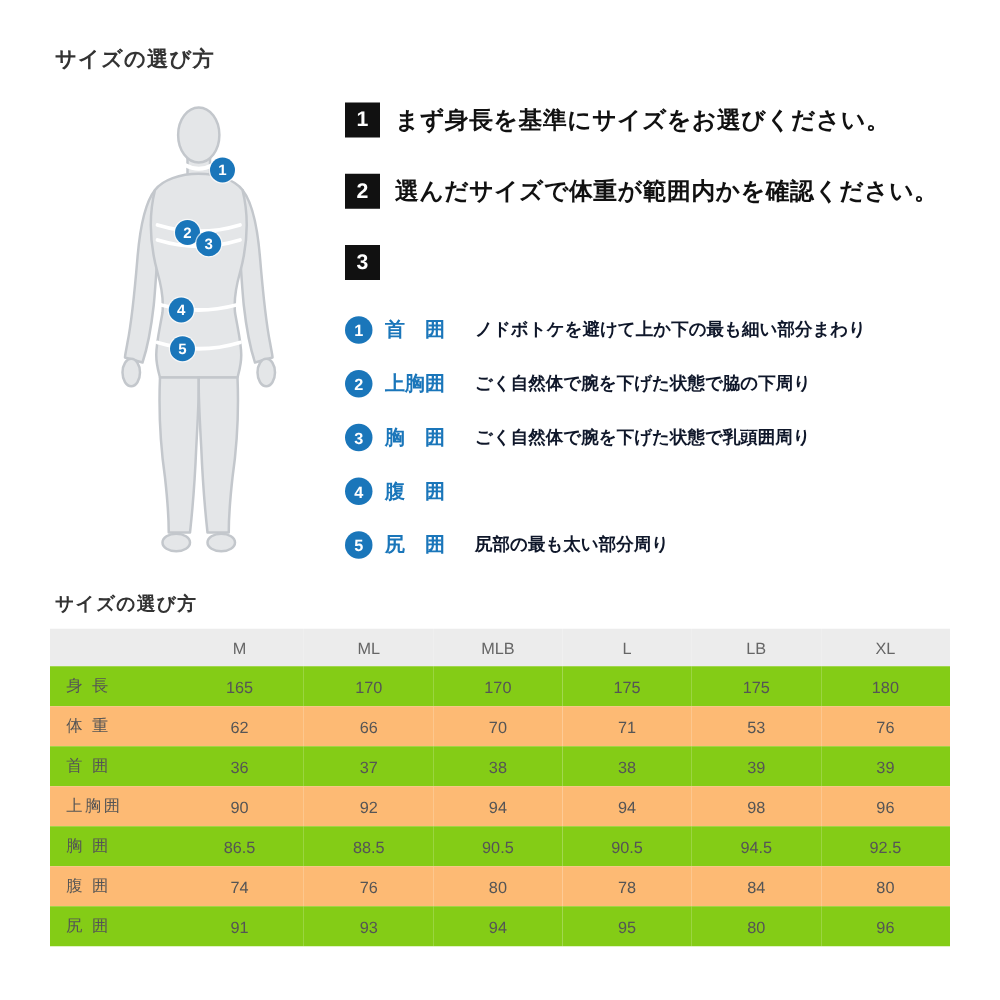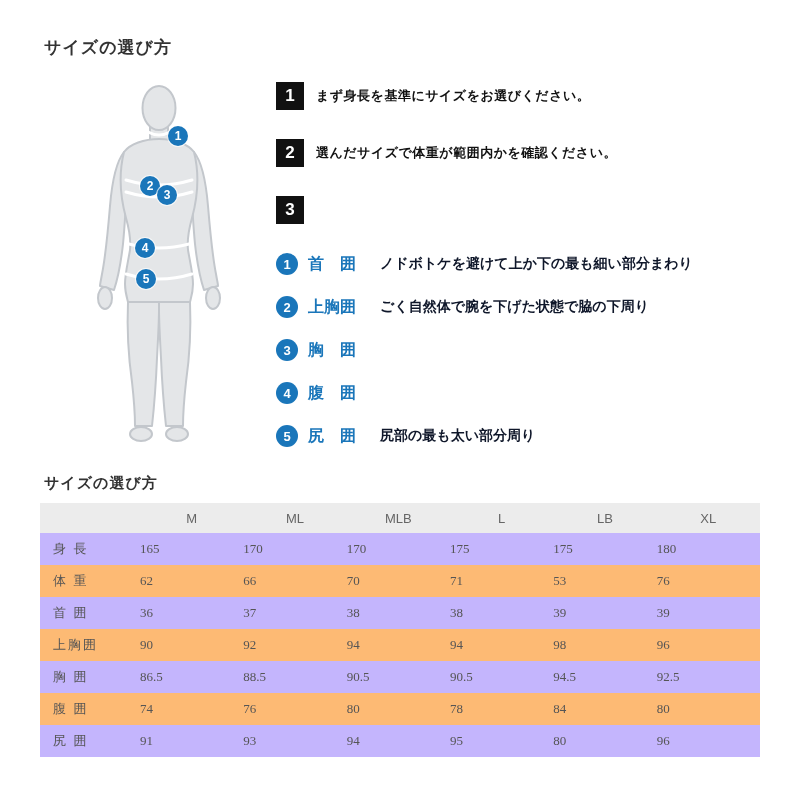--- a/index.html
+++ b/index.html
@@ -23,21 +23,21 @@
   }
 
   
   .instructions { position:absolute; left:276px; top:82px; width:512px; }
   .step-row { display:flex; align-items:center; margin-bottom:29px; }
   .step-num {
     flex:0 0 28px; width:28px; height:28px; background:#111;
     color:#fff; font-size:17px; font-weight:bold;
     display:flex; align-items:center; justify-content:center; margin-right:12px;
   }
-  .step-text { font-size:13px; font-weight:bold; color:#111; letter-spacing:0.5px; white-space:nowrap; }
+  .step-text { font-size:19px; font-weight:bold; color:#111; letter-spacing:0.5px; white-space:nowrap; }
 
   .measure-list { margin-top:21px; }
   .measure-row { display:flex; align-items:center; margin-bottom:21px; }
   .measure-num {
     flex:0 0 22px; width:22px; height:22px; border-radius:50%;
     background:var(--accent); color:#fff; font-size:13px; font-weight:bold;
     display:flex; align-items:center; justify-content:center; margin-right:10px;
   }
   .measure-label {
     flex:0 0 58px; font-size:16px; font-weight:bold; color:var(--accent);
@@ -58,22 +58,22 @@
   .size-table col.label-col { width:100px; }
   .size-table thead th {
     background:#ececec; font-weight:normal; color:#666;
     height:30px; text-align:center;
   }
   .size-table thead th:first-child { text-align:left; }
   .size-table tbody th {
     font-weight:normal; text-align:left; padding-left:13px;
     letter-spacing:2px; white-space:nowrap;
   }
-  .size-table td { text-align:left;font-family:Liberation Serif, serif; }
-  .size-table tbody tr { height:32px; background:#c4b5fd; }
+  .size-table td { text-align:center; }
+  .size-table tbody tr { height:32px; background:#84cc16; }
   .size-table tbody tr.stripe { background:#fdba74; }
 </style>
 </head>
 <body>
 
 <h1 class="page-title">サイズの選び方</h1>
 
 <div class="figure-wrap">
   <svg width="190" height="390" viewBox="0 0 190 390" aria-hidden="true">
     <g fill="#e4e6e8" stroke="#c3c7cc" stroke-width="2" stroke-linejoin="round">
@@ -129,20 +129,21 @@
       <span class="measure-desc">ノドボトケを避けて上か下の最も細い部分まわり</span>
     </div>
     <div class="measure-row">
       <span class="measure-num">2</span>
       <span class="measure-label">上胸囲</span>
       <span class="measure-desc">ごく自然体で腕を下げた状態で脇の下周り</span>
     </div>
     <div class="measure-row">
       <span class="measure-num">3</span>
       <span class="measure-label">胸　囲</span>
+      <span class="measure-desc">ごく自然体で腕を下げた状態で乳頭囲周り</span>
     </div>
     <div class="measure-row">
       <span class="measure-num">4</span>
       <span class="measure-label">腹　囲</span>
     </div>
     <div class="measure-row">
       <span class="measure-num">5</span>
       <span class="measure-label">尻　囲</span>
       <span class="measure-desc">尻部の最も太い部分周り</span>
     </div>

